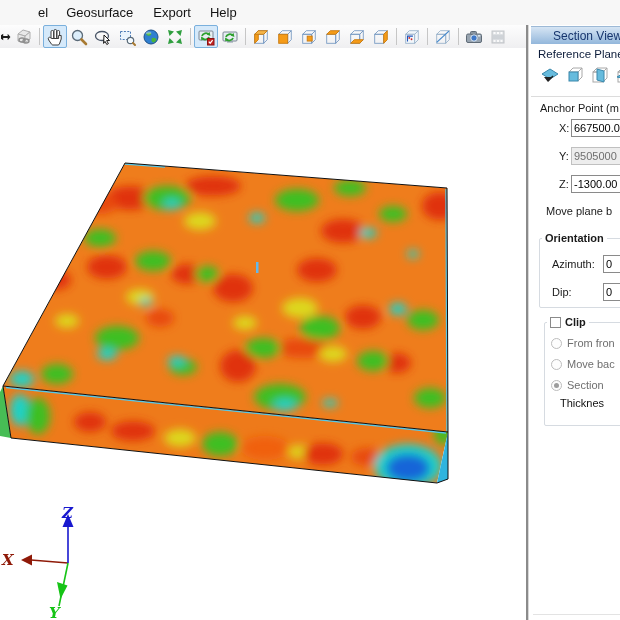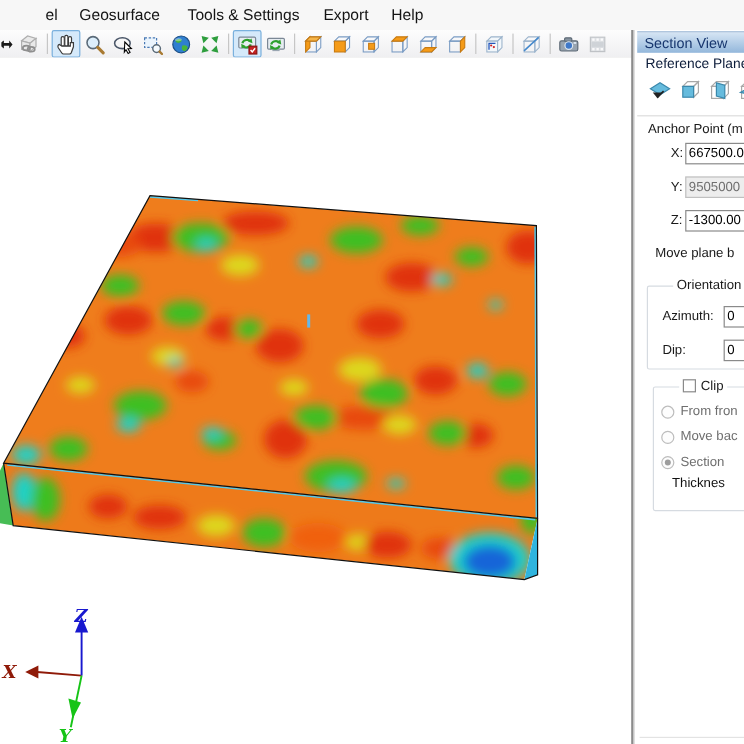--- a/index.html
+++ b/index.html
@@ -19,50 +19,49 @@
   .ti.partial{width:10px;overflow:hidden;justify-content:flex-start;}
   .tsep{width:1px;height:17px;background:#c6c6c6;margin:0 3px;flex:0 0 auto;}
   .ti svg{display:block;}
   
   .splitter{position:absolute;left:526px;top:25px;width:2px;height:595px;background:#8b8b8b;}
   .splitter-lite{position:absolute;left:528px;top:25px;width:1px;height:595px;background:#d8d8d8;}
   
   .panel{position:absolute;left:531px;top:26px;width:89px;height:594px;background:#fff;font-size:11px;color:#1a1a1a;}
   .panel-header{position:absolute;left:0;top:0;width:89px;height:18px;
       background:linear-gradient(#d6e5f4,#93b7db);border-top:1px solid #9db9d6;
-      color:#17366e;font-size:12px;line-height:18px;padding-left:6px;box-sizing:border-box;white-space:nowrap;}
+      color:#17366e;font-size:12px;line-height:18px;padding-left:22px;box-sizing:border-box;white-space:nowrap;}
   .rp-label{position:absolute;left:7px;top:22px;color:#0c1c3a;white-space:nowrap;font-size:11.5px;}
   .plane-icons{position:absolute;left:8px;top:38px;display:flex;gap:3px;}
   .pi{width:20px;height:20px;border:1px solid transparent;border-radius:2px;display:flex;align-items:center;justify-content:center;}
   .panel-hr{position:absolute;left:0;top:70px;width:89px;height:1px;background:#dcdcdc;}
   .anchor-label{position:absolute;left:9px;top:76px;white-space:nowrap;}
   .frow-label{position:absolute;white-space:nowrap;}
   .pinput{position:absolute;height:16px;border:1px solid #8a8a8a;font-size:11px;
           font-family:"Liberation Sans",sans-serif;padding:0 2px;background:#fff;color:#000;}
   .pinput:disabled{background:#ededed;color:#6f6f6f;border-color:#c0c0c0;}
   .move-label{position:absolute;left:15px;top:179px;white-space:nowrap;}
   .gbox{position:absolute;border:1px solid #d6dbe1;border-radius:2px;}
-  .gbox-legend{position:absolute;top:-7px;left:21px;background:#fff;padding:0 3px;white-space:nowrap;}
+  .gbox-legend{position:absolute;top:-7px;left:2px;background:#fff;padding:0 3px;white-space:nowrap;font-weight:bold;}
   .radio{width:11px;height:11px;border:1px solid #bdbdbd;border-radius:50%;background:#fdfdfd;
          display:inline-block;box-sizing:border-box;position:absolute;}
   .radio.checked::after{content:"";display:block;width:5px;height:5px;border-radius:50%;background:#9d9d9d;margin:2px;}
   .checkbox{width:11px;height:11px;border:1px solid #8a8a8a;background:#fff;display:inline-block;box-sizing:border-box;vertical-align:-2px;margin-right:4px;}
   .opt-label{position:absolute;white-space:nowrap;color:#6f6f6f;}
   .thick-label{position:absolute;left:29px;top:371px;white-space:nowrap;color:#111;}
   .panel-bottom-line{position:absolute;left:533px;top:614px;width:87px;height:1px;background:#e3e3e3;}
   
   .viewport{position:absolute;left:0;top:48px;width:527px;height:572px;background:#fff;}
 </style>
 </head>
 <body>
 
 <div class="menubar">
   <span class="menu-item" style="margin-left:3px">el</span>
   <span class="menu-item" style="margin-left:14px">Geosurface</span>
-  <span class="menu-item" style="margin-left:19px">Tools &amp; Settings</span>
   <span class="menu-item" style="margin-left:16px">Export</span>
   <span class="menu-item" style="margin-left:15px">Help</span>
 </div>
 
 <div class="toolbar">
   <div class="ti partial">
     <svg width="18" height="18" viewBox="0 0 18 18">
         <polygon points="-4,9 4,3 4,7 12,7 12,3 17,9 12,15 12,11 4,11 4,15" fill="#1a1a1a"></polygon>
       </svg>
   </div>

